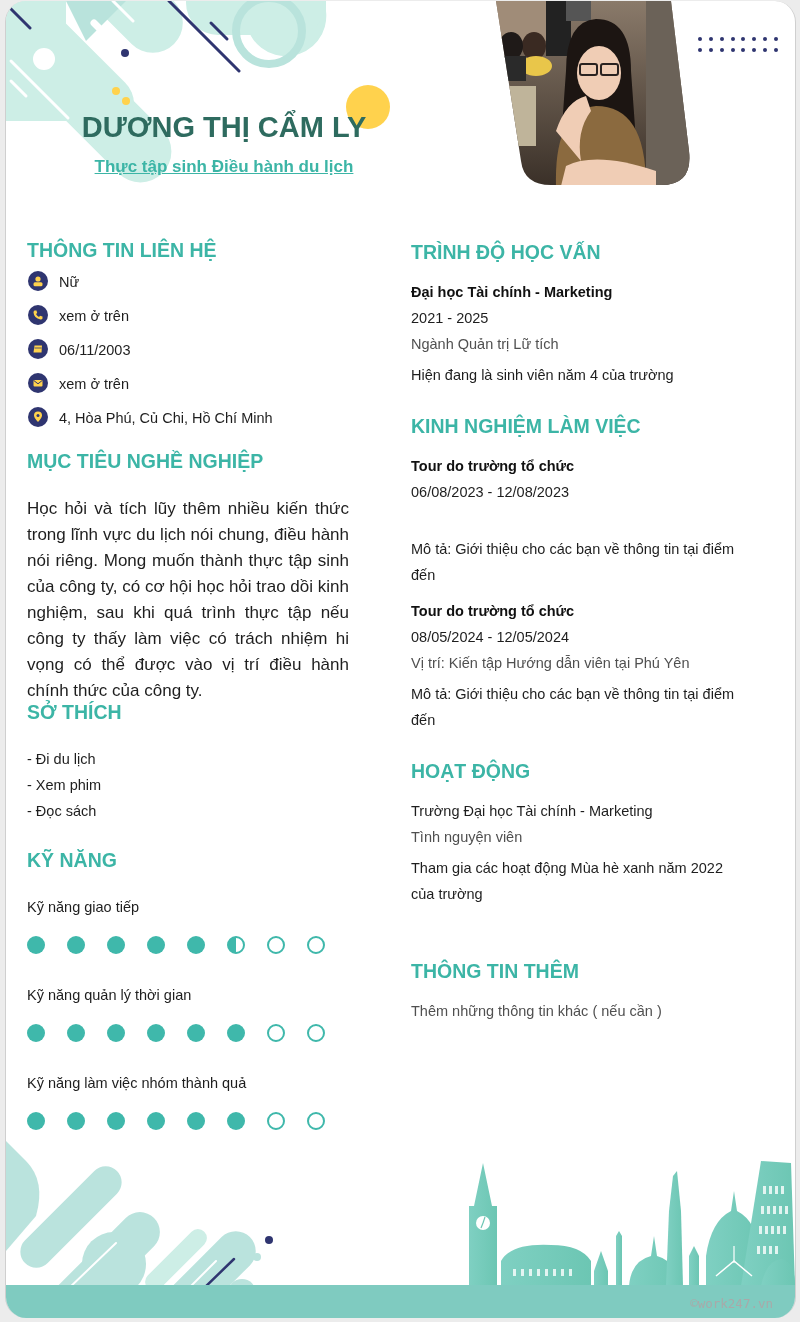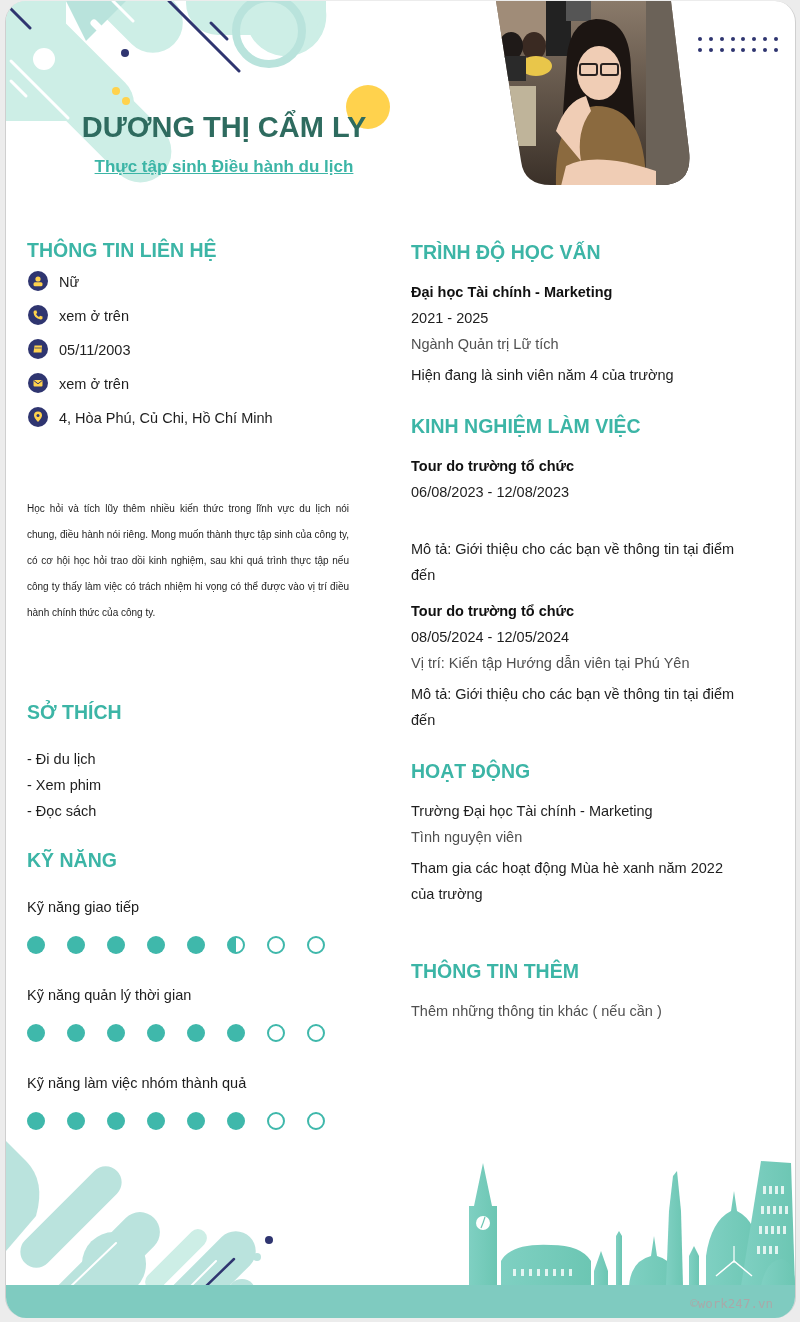--- a/index.html
+++ b/index.html
@@ -14,21 +14,21 @@
   .dot-row span { width: 4px; height: 4px; border-radius: 50%; background: #2f3570; display: block; }
 
   .h2 { position: absolute; font-size: 19.5px; font-weight: bold; color: #3cb5a6; white-space: nowrap; }
   .txt { position: absolute; font-size: 14.5px; color: #1e1e1e; white-space: nowrap; }
   .muted { color: #505050; }
   .bold { font-weight: bold; color: #111; }
 
   .contact-icon { position: absolute; width: 20px; height: 20px; border-radius: 50%; background: #2f3570; display: flex; align-items: center; justify-content: center; }
   .contact-icon svg { width: 12px; height: 12px; }
 
-  .para { position: absolute; left: 21px; top: 495px; width: 322px; font-size: 10px; color: #1e1e1e; line-height: 26px; text-align: justify; }
+  .para { position: absolute; left: 21px; top: 495px; width: 322px; font-size: 17px; color: #1e1e1e; line-height: 26px; text-align: justify; }
 
   .rating { position: absolute; left: 21px; display: flex; gap: 22px; }
   .rating span { width: 18px; height: 18px; border-radius: 50%; box-sizing: border-box; display: block; }
   .r-full { background: #3fb8ab; }
   .r-empty { border: 2px solid #3fb8ab; background: #fff; }
   .r-half { border: 2px solid #3fb8ab; background: linear-gradient(to right, #3fb8ab 50%, #ffffff 50%); }
 
   .footer-band { position: absolute; left: 0; top: 1284px; width: 789px; height: 33px; background: #7fcbc0; }
   .watermark { position: absolute; right: 22px; top: 1295px; font-family: "DejaVu Sans Mono", monospace; font-size: 12.5px; color: #a9a9a9; }
 </style>
@@ -136,38 +136,39 @@
       </svg>
   </div>
   <div class="txt" style="left:53px;top:307px">xem ở trên</div>
 
   <div class="contact-icon" style="left:22px;top:338px">
     <svg viewBox="0 0 12 12">
         <path d="M2.5 2.5 L10 2.5 L9.5 9.5 L1.5 9.5 Z" fill="#ffd24d"></path>
         <line x1="2.5" y1="5" x2="9.6" y2="5" stroke="#2f3570" stroke-width="0.8"></line>
       </svg>
   </div>
-  <div class="txt" style="left:53px;top:341px">05/11/2003</div>
+  <div class="txt" style="left:53px;top:341px">06/11/2003</div>
 
   <div class="contact-icon" style="left:22px;top:372px">
     <svg viewBox="0 0 12 12">
         <rect x="1.5" y="3" width="9" height="6.5" rx="1" fill="#ffd24d"></rect>
         <path d="M1.8 3.5 L6 6.8 L10.2 3.5" fill="none" stroke="#2f3570" stroke-width="1"></path>
       </svg>
   </div>
   <div class="txt" style="left:53px;top:375px">xem ở trên</div>
 
   <div class="contact-icon" style="left:22px;top:406px">
     <svg viewBox="0 0 12 12">
         <path d="M6 11 Q2 6.5 2 4.5 A4 4 0 0 1 10 4.5 Q10 6.5 6 11 Z" fill="#ffd24d"></path>
         <circle cx="6" cy="4.6" r="1.5" fill="#2f3570"></circle>
       </svg>
   </div>
   <div class="txt" style="left:53px;top:409px">4, Hòa Phú, Củ Chi, Hồ Chí Minh</div>
 
+  <div class="h2" style="left:21px;top:449px">MỤC TIÊU NGHỀ NGHIỆP</div>
   <div class="para">Học hỏi và tích lũy thêm nhiều kiến thức trong lĩnh vực du lịch nói chung, điều hành nói riêng. Mong muốn thành thực tập sinh của công ty, có cơ hội học hỏi trao dồi kinh nghiệm, sau khi quá trình thực tập nếu công ty thấy làm việc có trách nhiệm hi vọng có thể được vào vị trí điều hành chính thức của công ty.</div>
 
   <div class="h2" style="left:21px;top:700px">SỞ THÍCH</div>
   <div class="txt" style="left:21px;top:750px">- Đi du lịch</div>
   <div class="txt" style="left:21px;top:776px">- Xem phim</div>
   <div class="txt" style="left:21px;top:802px">- Đọc sách</div>
 
   <div class="h2" style="left:21px;top:848px">KỸ NĂNG</div>
 
   <div class="txt" style="left:21px;top:898px">Kỹ năng giao tiếp</div>

